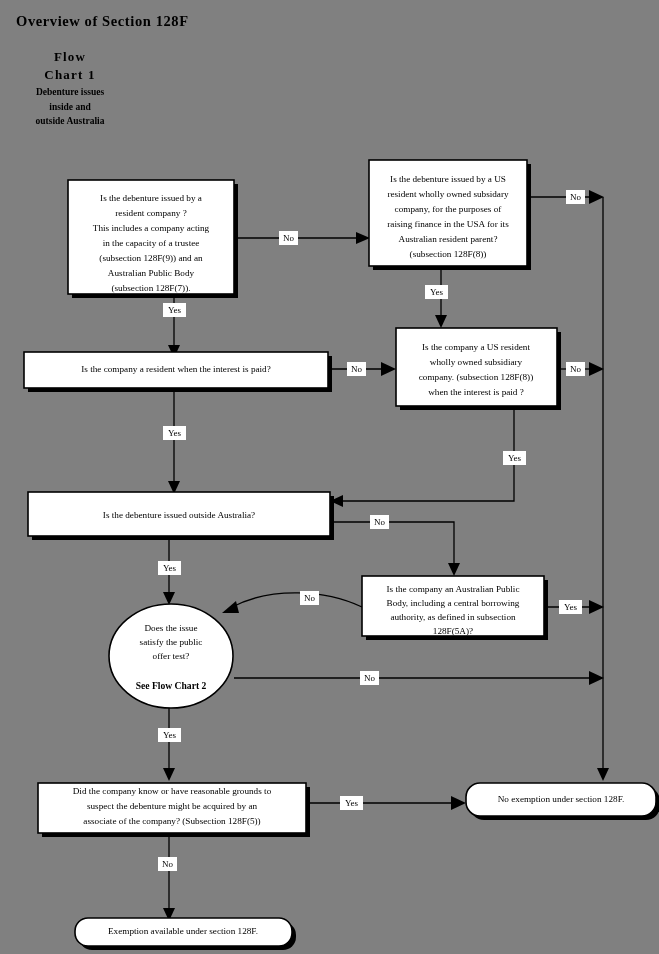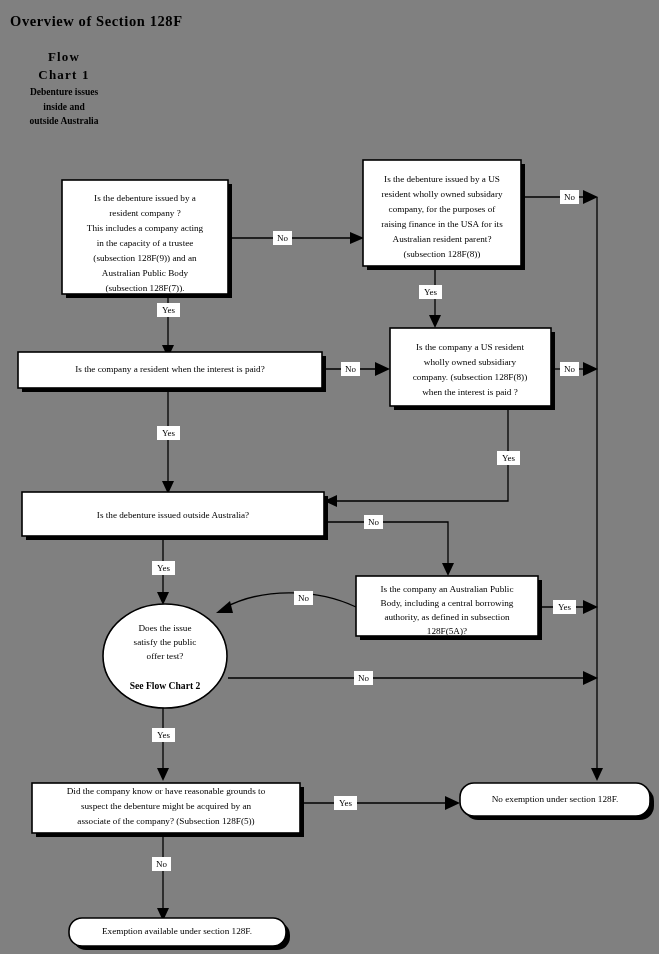--- a/index.html
+++ b/index.html
@@ -11,21 +11,21 @@
   body {
     width: 659px;
     height: 954px;
     position: relative;
     overflow: hidden;
     font-family: "Liberation Serif", "DejaVu Serif", serif;
     color: #000;
   }
   #chart-root {
     position: absolute;
-    left: 0; top: 0;
+    left: 6px; top: 0;
     width: 569px;
     height: 954px;
     text-align: right;
   }
   svg#flow {
     display: block;
     width: 659px;
     height: 954px;
   }
   .node-box {

